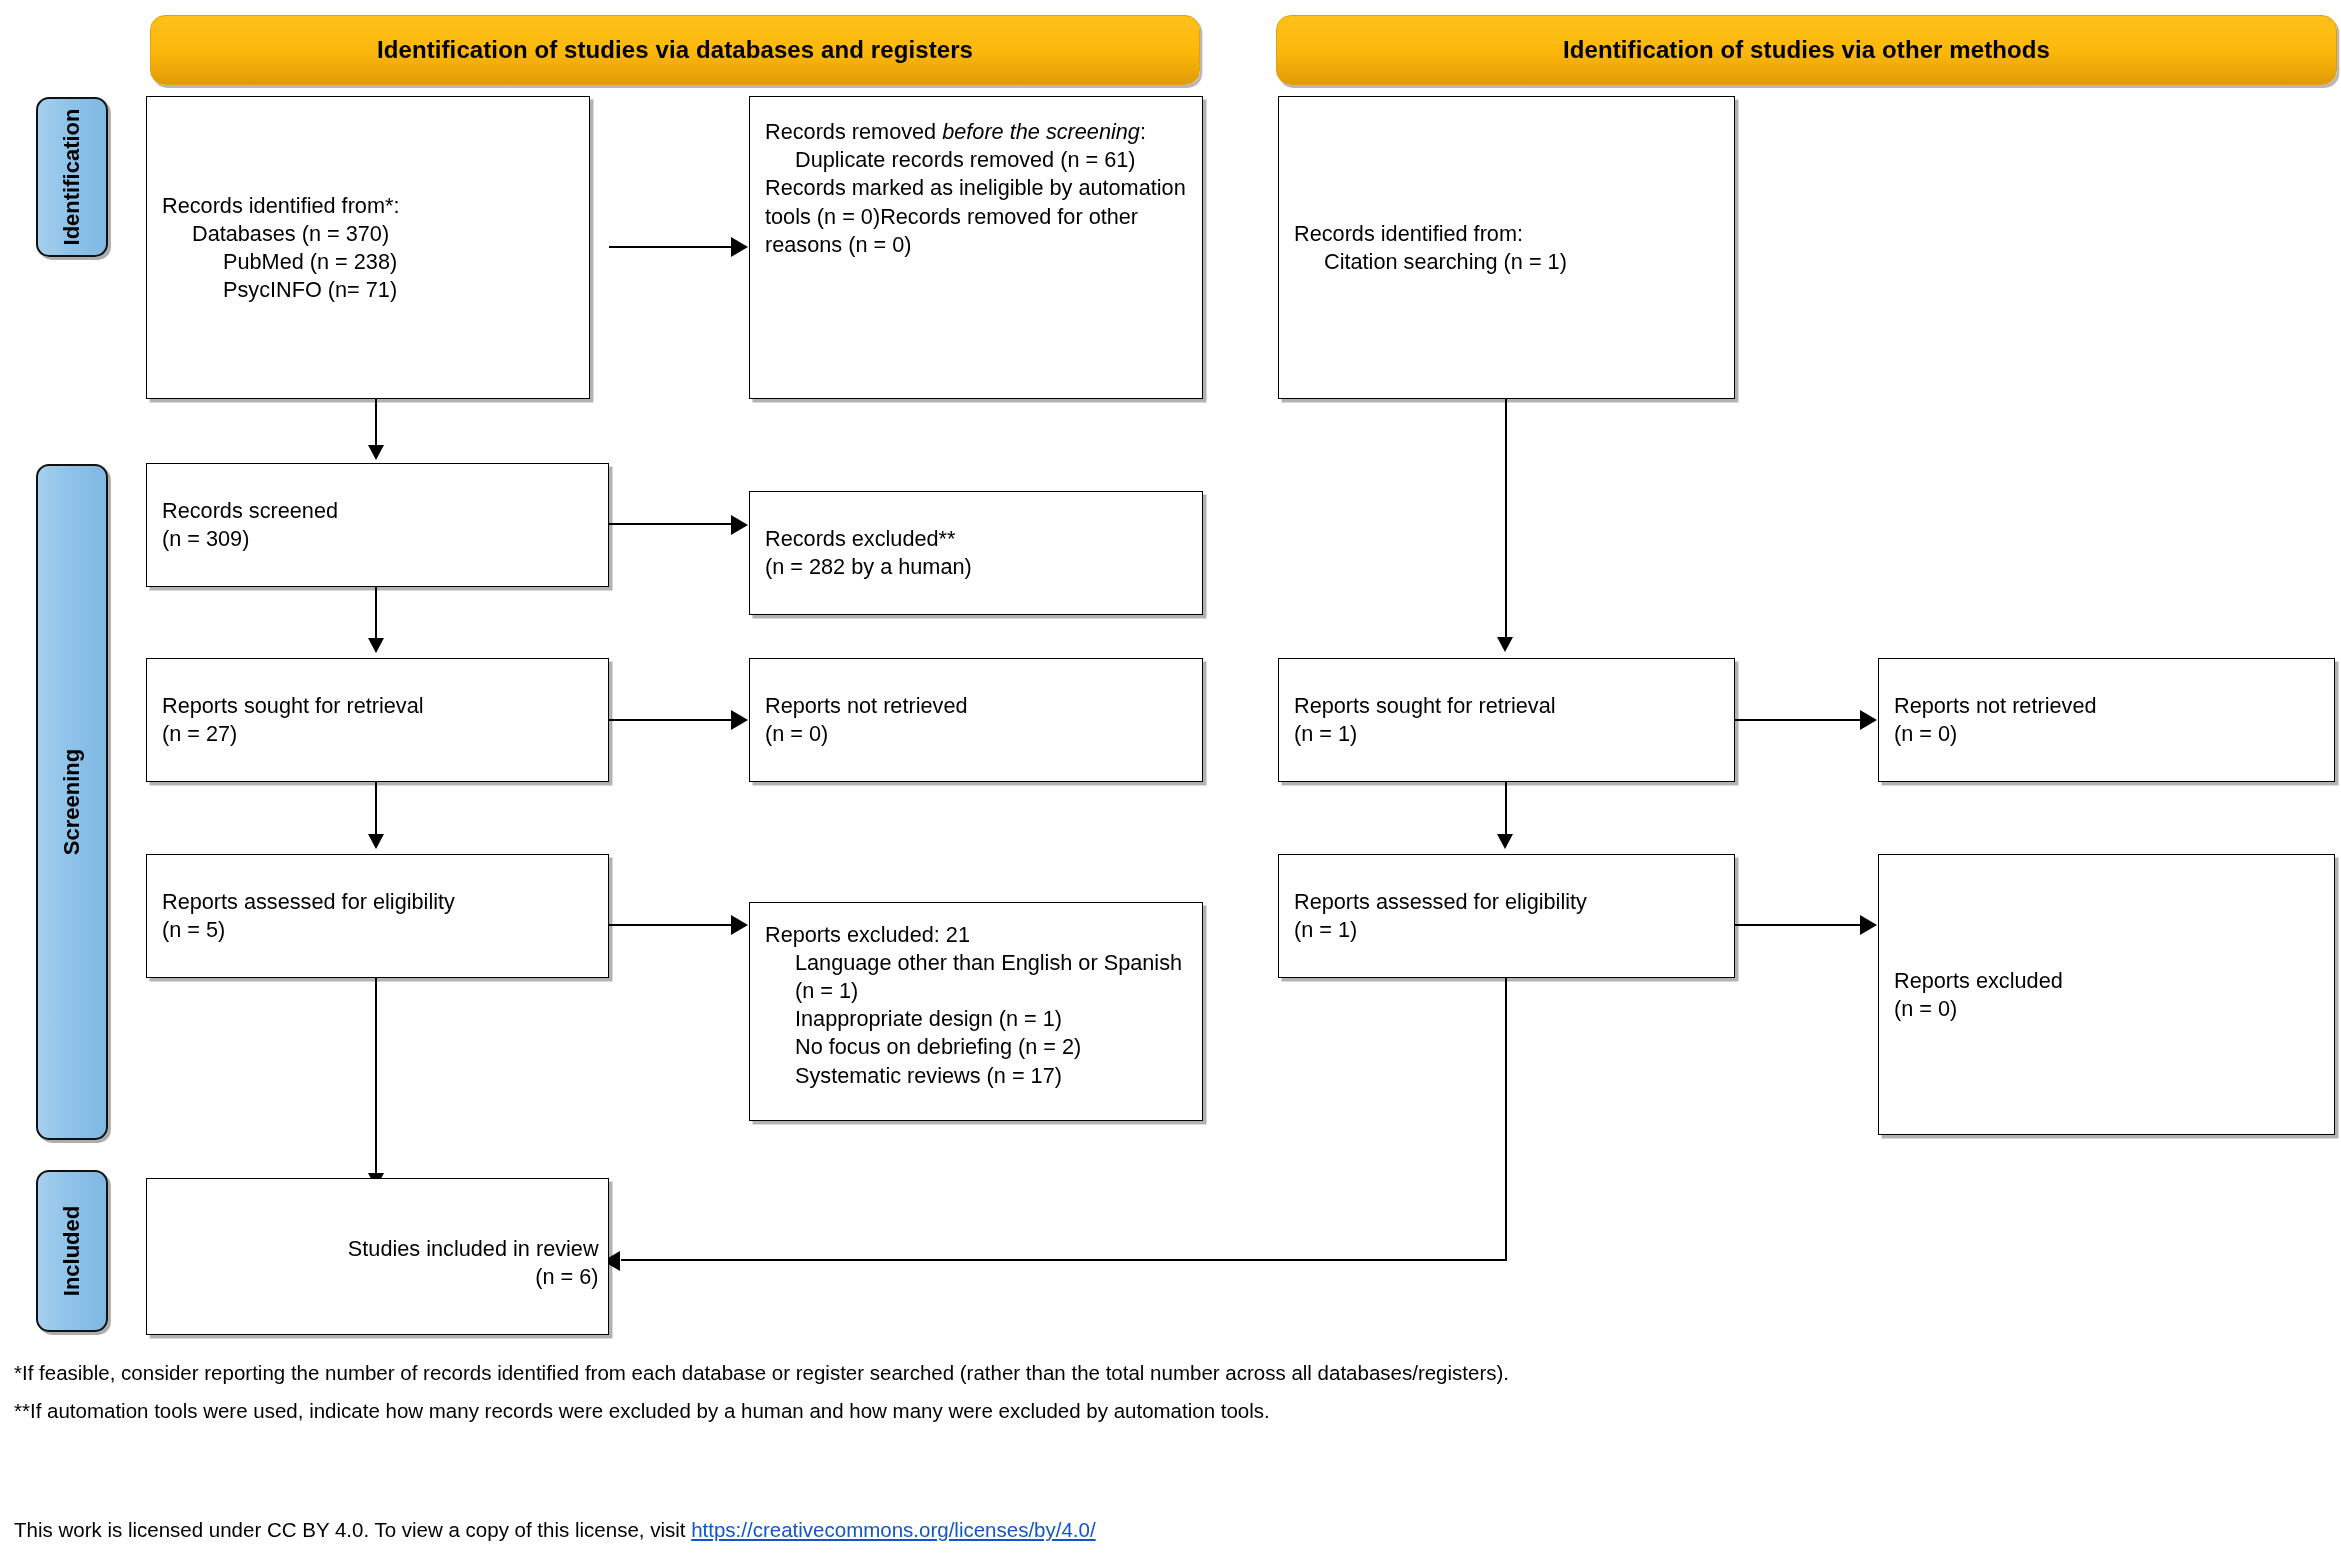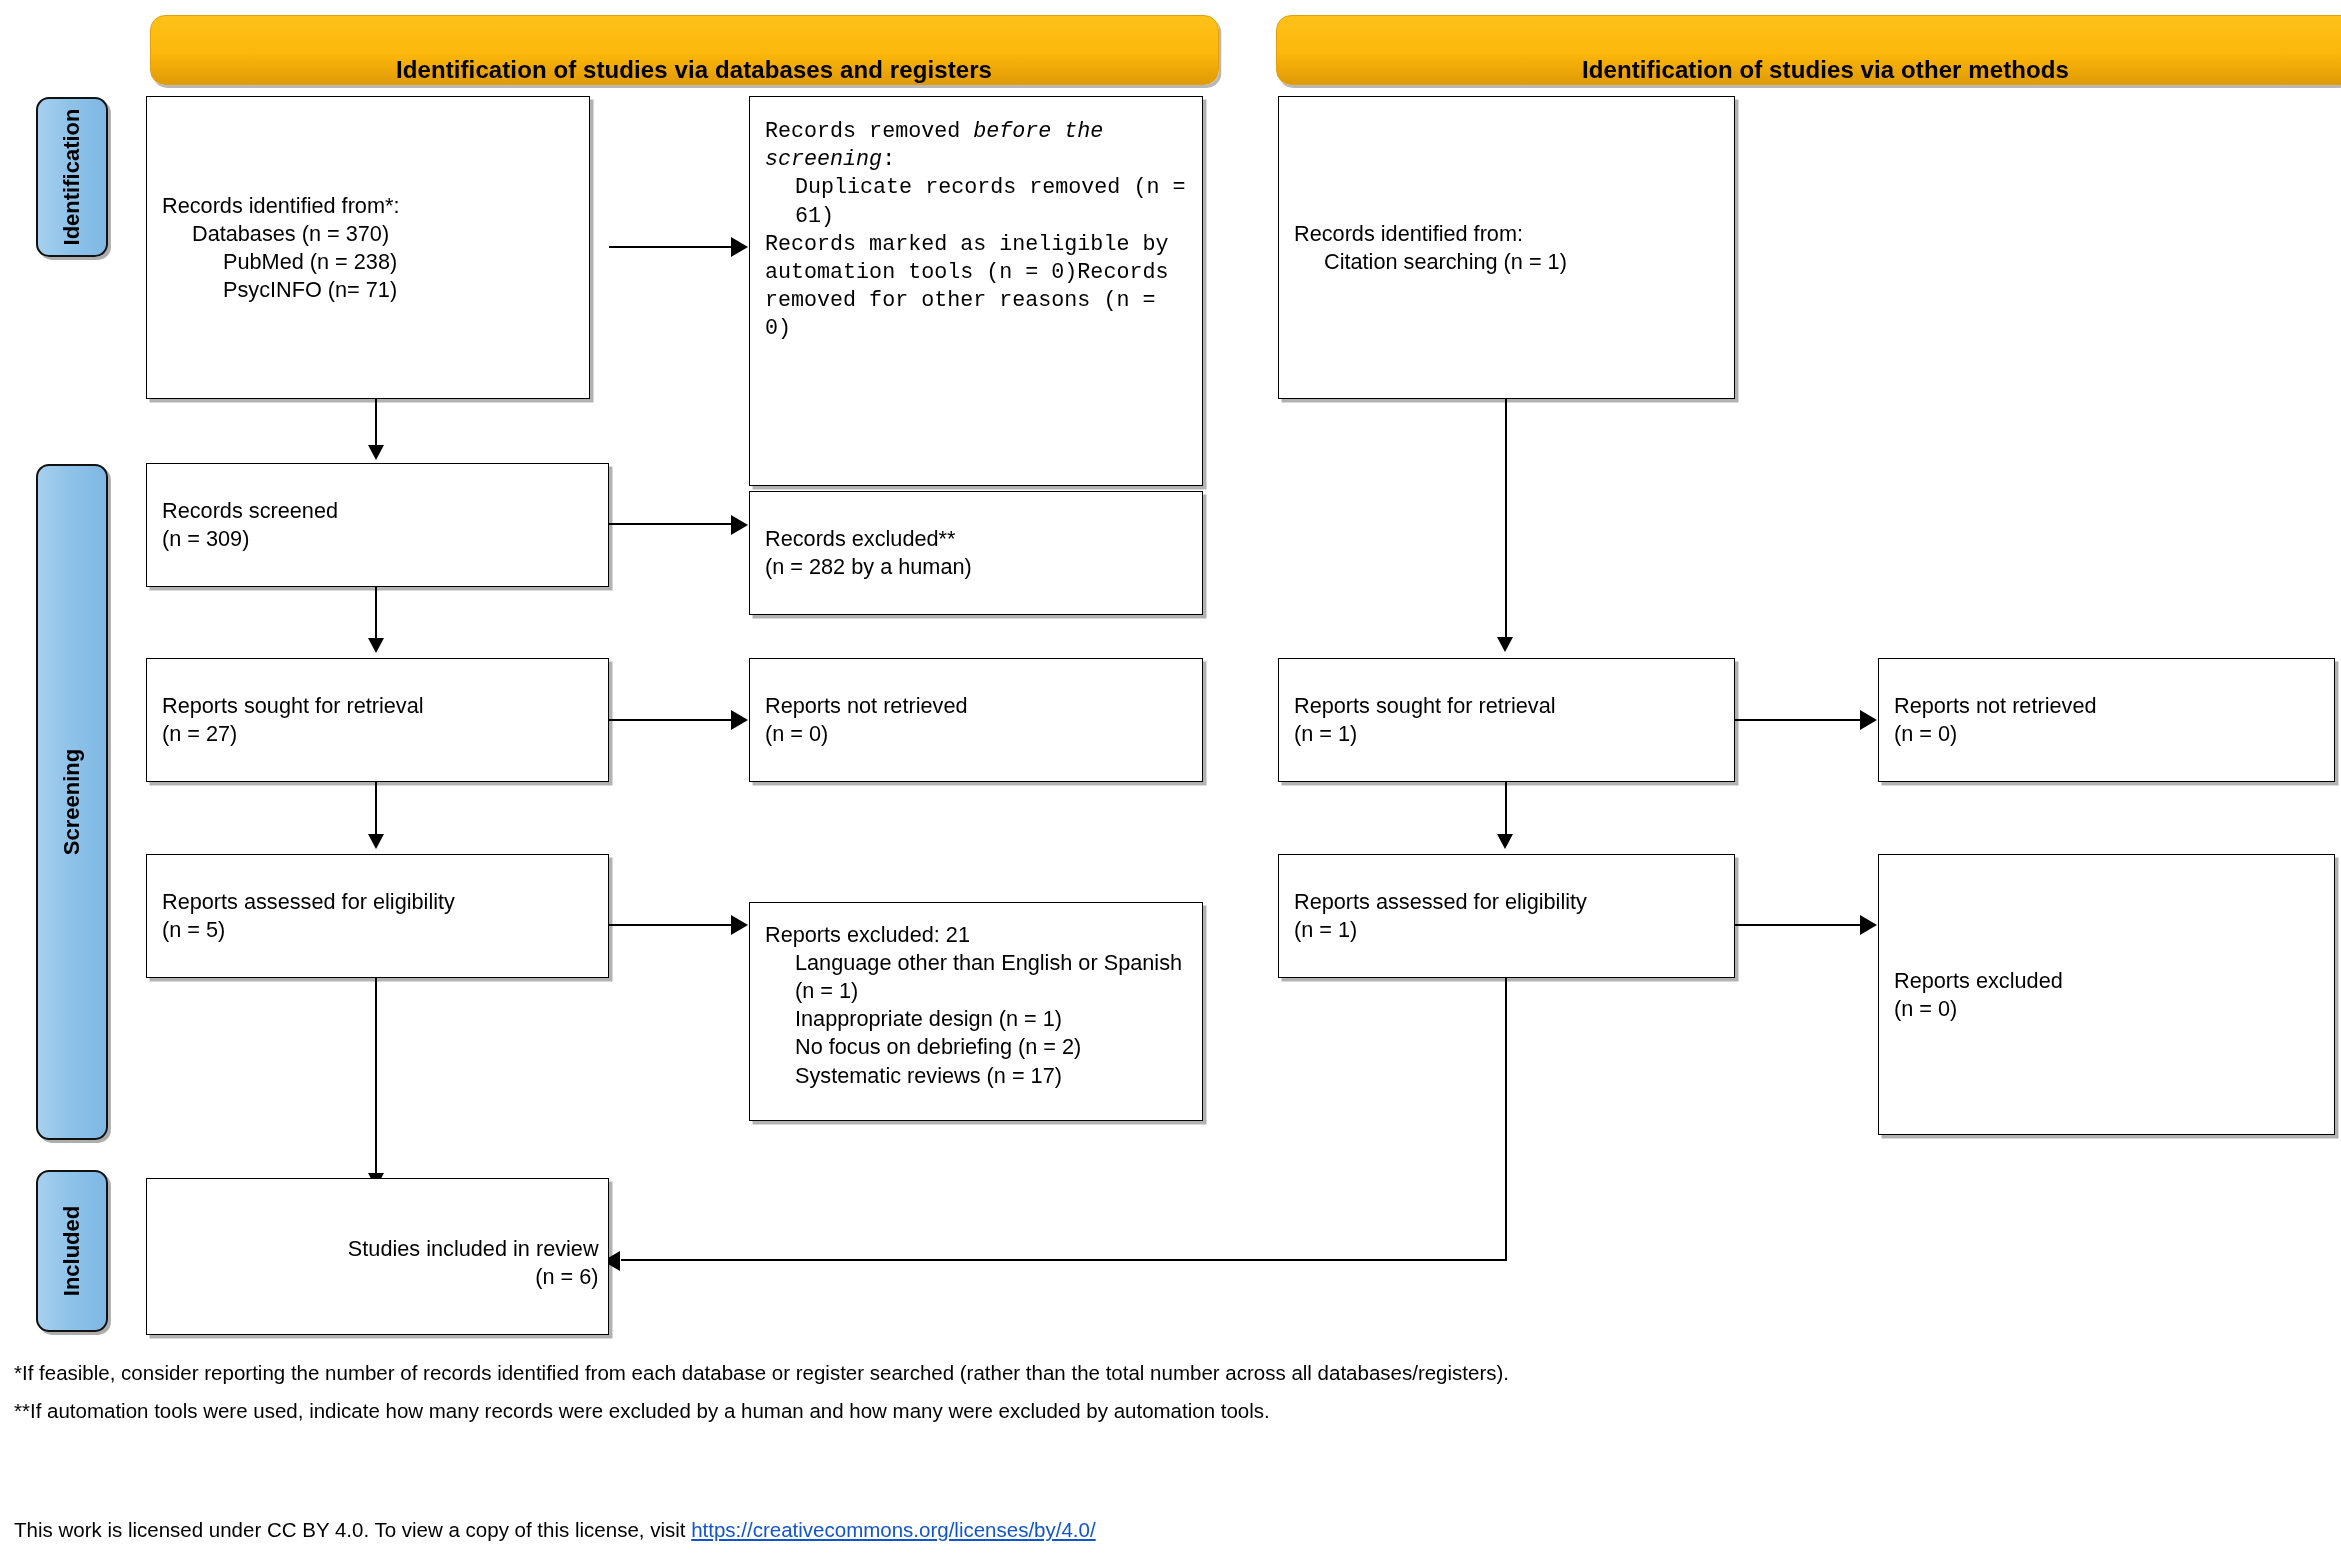--- a/index.html
+++ b/index.html
@@ -14,27 +14,26 @@
   }
 
   
   .hdr{
     position:absolute;
     background:#FBB713;
     background:linear-gradient(180deg,#FDC119 0%,#FCB70B 55%,#E09A06 100%);
     border:1.8px solid #E3A008;
     border-radius:15px;
     box-shadow:2.3px 2.9px 0 rgba(0,0,0,.28);
-    display:flex;align-items:flex-end;justify-content:center;
+    display:flex;align-items:center;justify-content:center;
     color:#000;
     font-weight:bold;
     font-size:24px;
     letter-spacing:0.1px;
     text-align:center;
-    padding-left:19px;
   }
 
   
   .phase{
     position:absolute;
     background:#92C5EA;
     background:linear-gradient(90deg,#A7D0EF 0%,#8FC3E9 45%,#7FB8E4 100%);
     border:2.3px solid #111;
     border-radius:13px;
     box-shadow:2.9px 2.9px 0 rgba(0,0,0,.32);
@@ -130,21 +129,21 @@
   </div>
 
   <div class="phase" style="left:36px;top:1170px;width:68px;height:158px;">
     <span>Included</span>
   </div>
 
   <div class="box" style="left:146px;top:96px;width:444px;height:303px;">
     <div class="txt mid"><span>Records identified from*:</span><span class="indent">Databases (n = 370)</span><span class="indent" style="padding-left:61px">PubMed (n = 238)</span><span class="indent" style="padding-left:61px">PsycINFO (n= 71)</span></div>
   </div>
 
-  <div class="box" style="left:749px;top:96px;width:454px;height:390px;font-family:Liberation Mono, monospace;">
+  <div class="box" style="left:749px;top:96px;width:454px;height:303px;">
     <div class="txt topish"><span>Records removed </span><span class="ital">before the screening</span><span>:</span><span class="indent">Duplicate records removed (n = 61)</span><span>Records marked as ineligible by automation tools (n = 0)</span><span>Records removed for other reasons (n = 0)</span></div>
   </div>
 
   <div class="ln hln" style="left:609px;top:246px;width:123px;"></div>
   <div class="arrow-r" style="left:731px;top:237px;"></div>
 
   <div class="ln vln" style="left:375px;top:399px;height:48px;"></div>
   <div class="arrow-d" style="left:368px;top:445px;"></div>
 
   <div class="box" style="left:146px;top:463px;width:463px;height:124px;">

